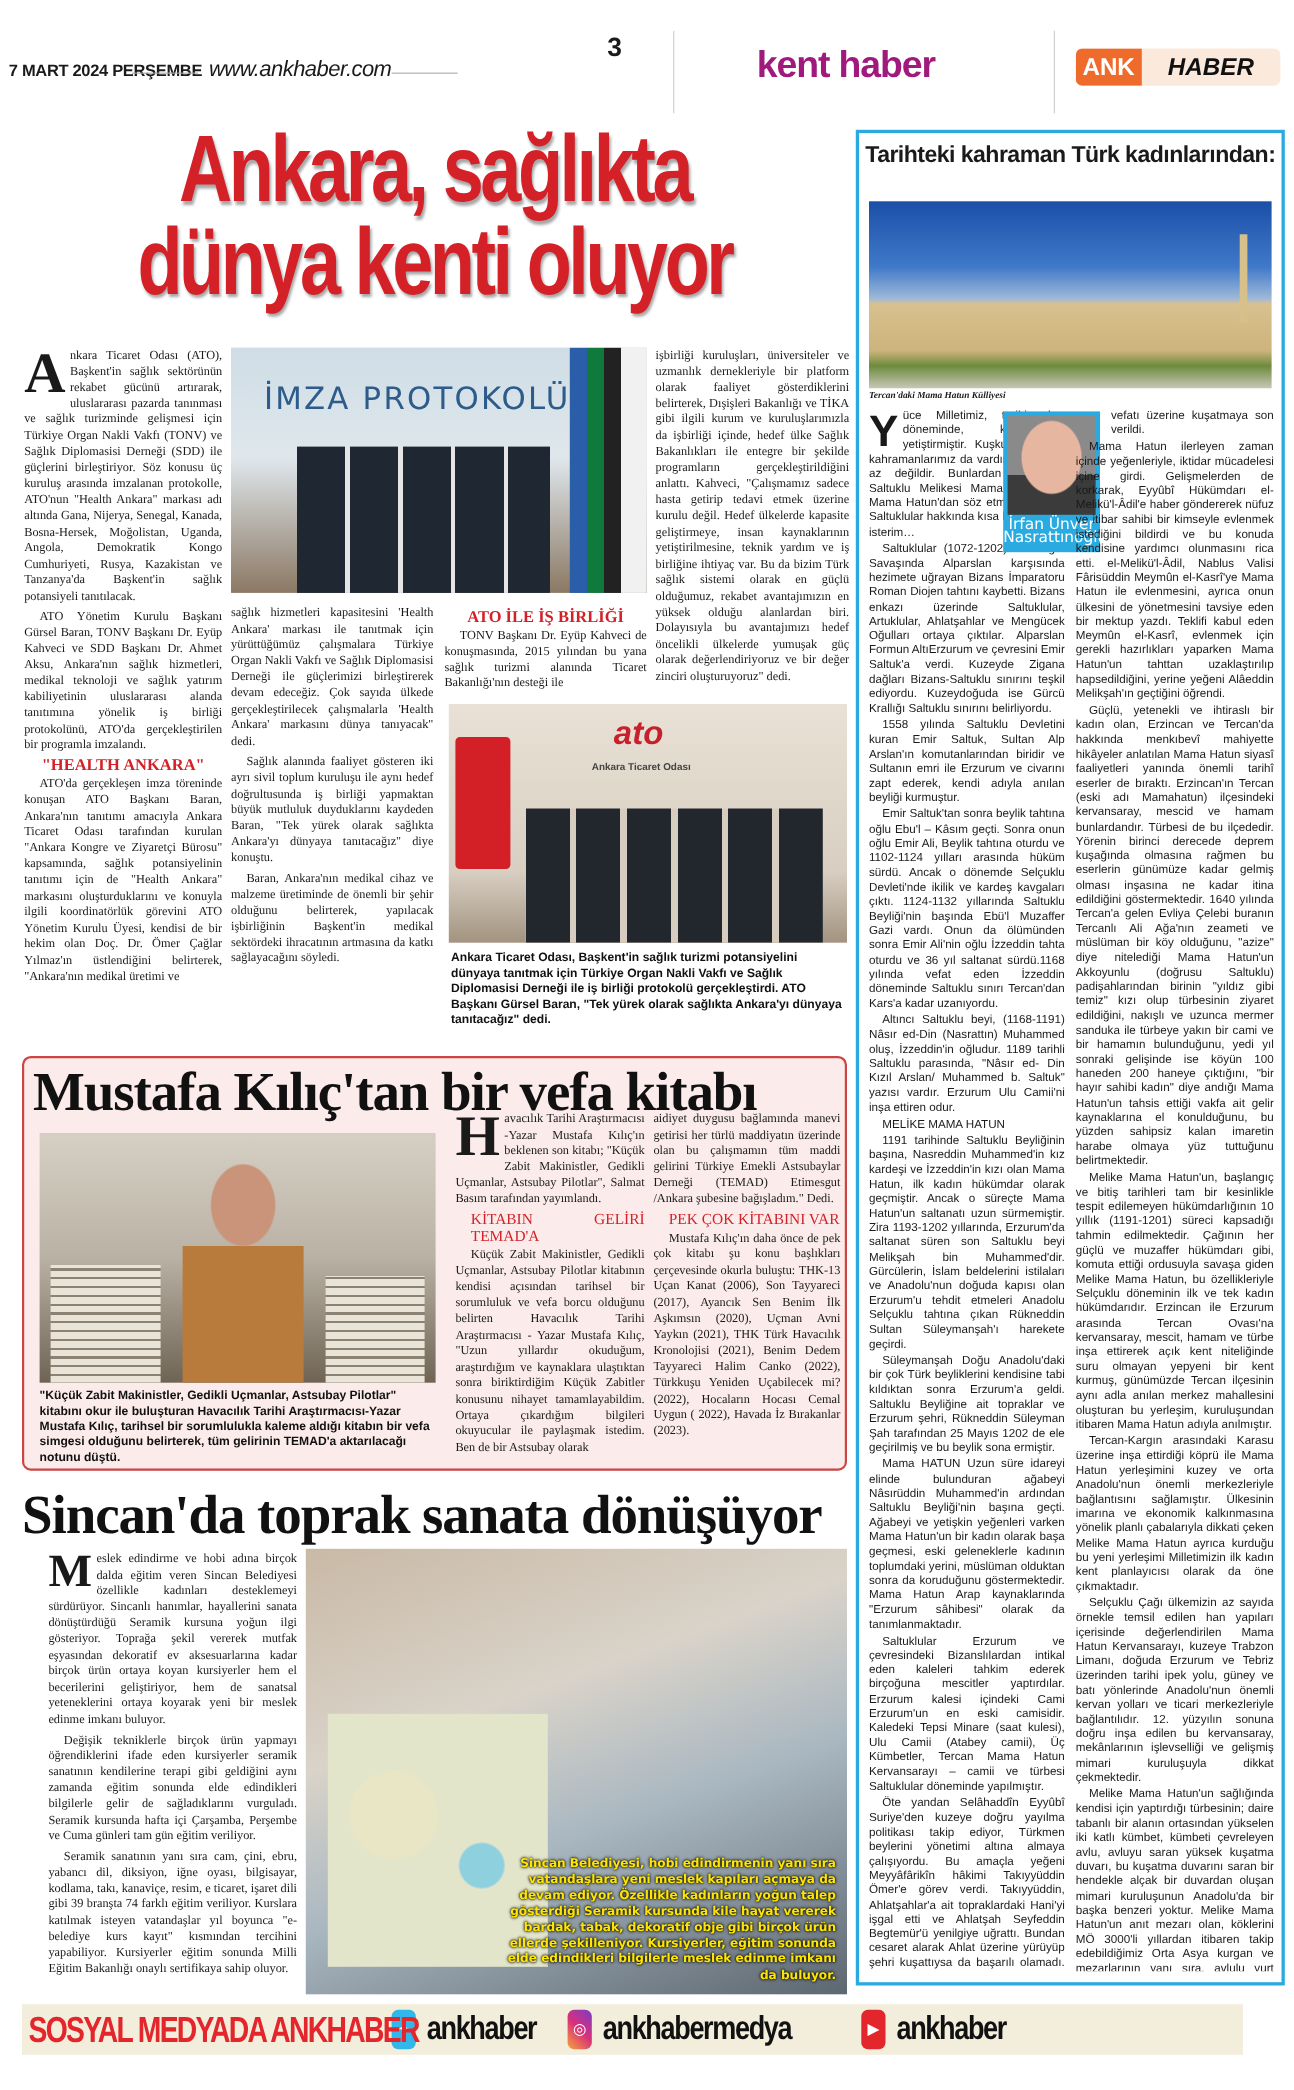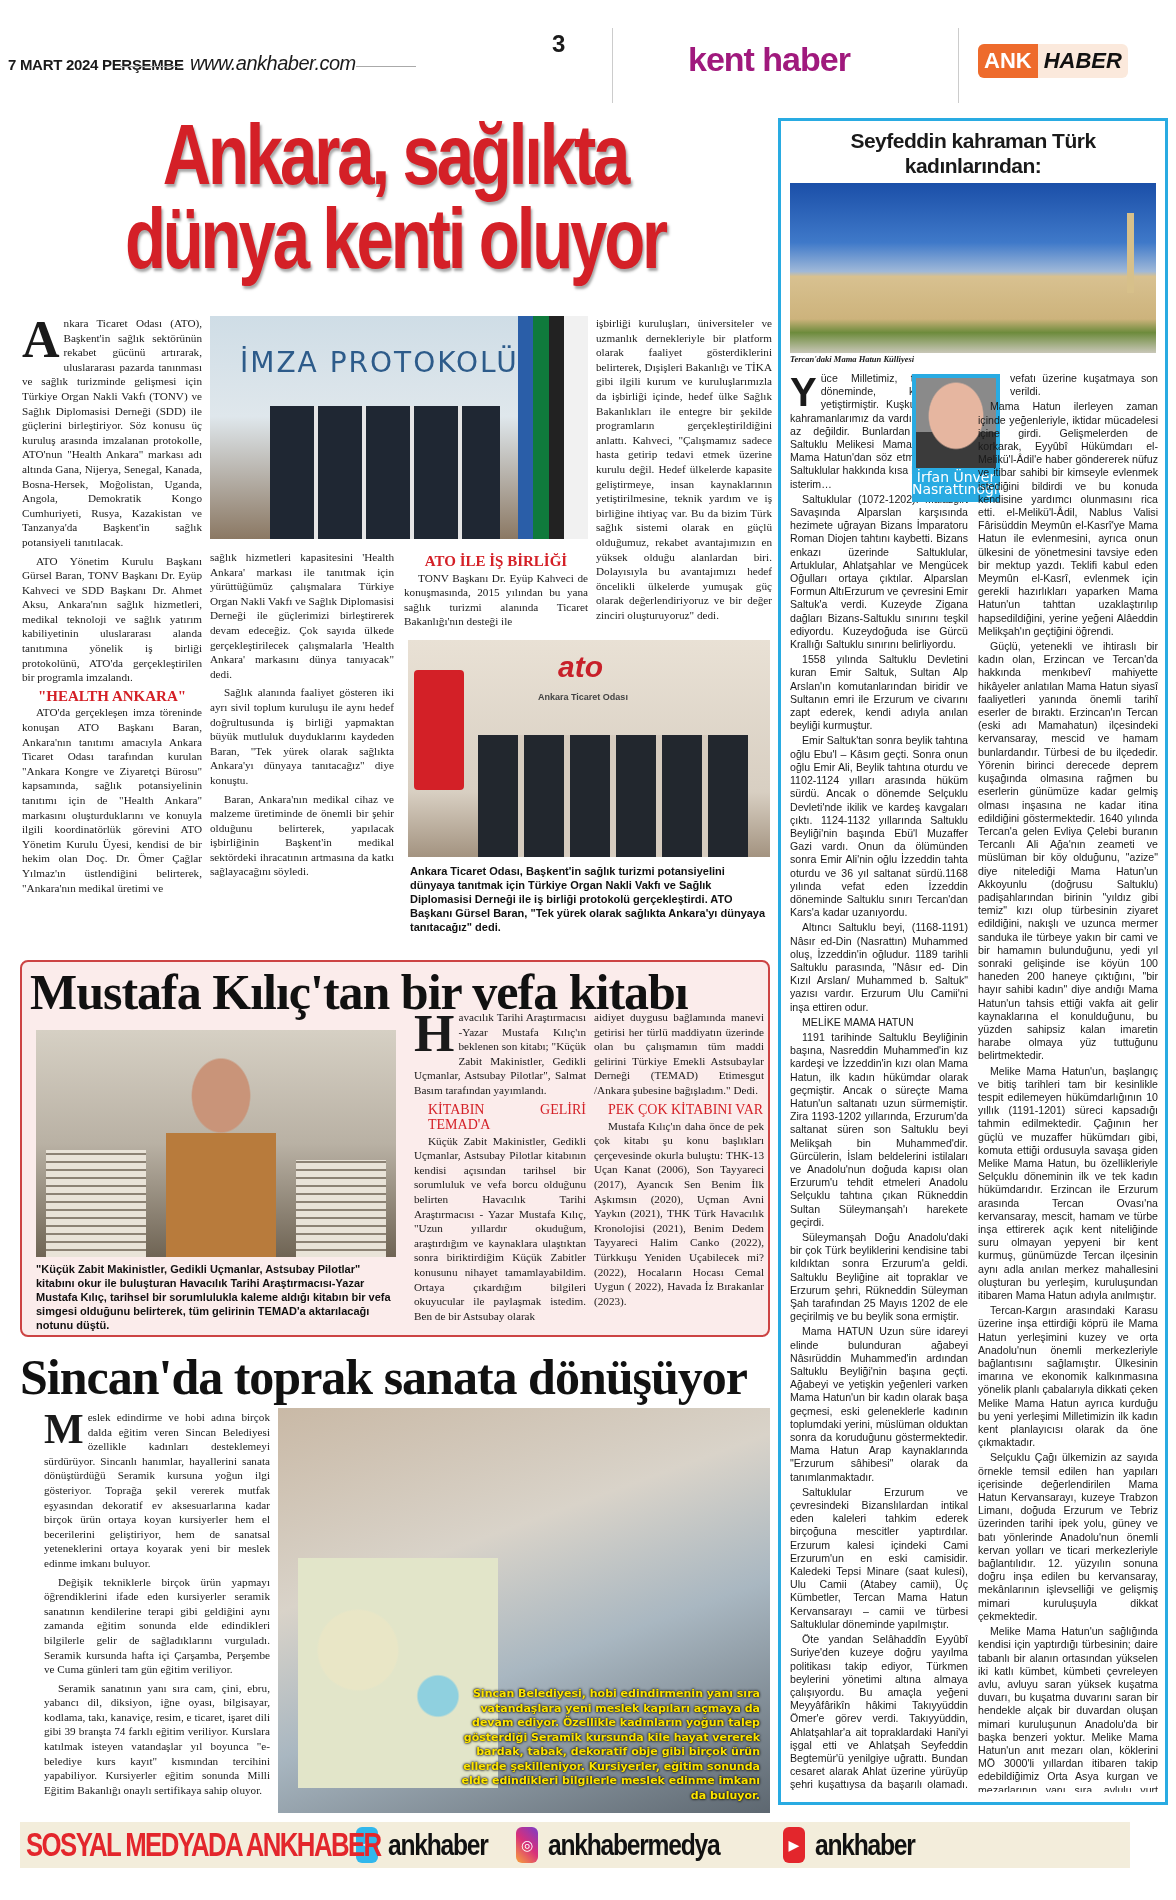--- a/index.html
+++ b/index.html
@@ -2,21 +2,21 @@
 <html><head>
 <meta charset="utf-8">
 <style>
 *{box-sizing:border-box;margin:0;padding:0}
 body{width:1176px;height:1900px;background:#fff;position:relative;overflow:hidden;font-family:"Liberation Serif",serif;color:#1a1a1a}
 .abs{position:absolute}
 
 #mast-date{left:8px;top:56px;font:bold 15px "Liberation Sans",sans-serif;letter-spacing:-0.3px}
 #logo{left:436px;top:44px;height:34px;display:flex;border-radius:6px;overflow:hidden;background:#fbe9dc}
 #logo .a{background:#ee6b2c;color:#fff;font:bold 22px "Liberation Sans",sans-serif;padding:4px 6px;font-style:normal}
-#logo .b{color:#111;font:italic bold 22px "Liberation Sans",sans-serif;padding:4px 6px}
+#logo .b{color:#111;font:italic bold 22px "Liberation Sans",sans-serif;padding:4px 24px}
 
 #headline{left:20px;top:112px;width:750px;text-align:center;font:bold 86px/84px "Liberation Sans",sans-serif;color:#d42027;letter-spacing:-4px;transform:scaleX(0.78);transform-origin:center top;text-shadow:2px 3px 3px rgba(0,0,0,.35)}
 .col{font-size:11.2px;line-height:14.6px;text-align:justify}
 .col p{text-indent:14px;margin-bottom:4px}
 .col p.noind{text-indent:0}
 .drop{float:left;font:bold 52px/44px "Liberation Serif",serif;margin:2px 4px 0 0}
 .sub{color:#d42027;font-weight:bold;font-size:15px;text-align:center;margin:4px 0 2px}
 .sub-l{color:#d42027;font-weight:normal;font-size:14px;margin:4px 0 2px 14px;line-height:15px}
 .photo{overflow:hidden}
 .caption-sans{font:bold 11px/14px "Liberation Sans",sans-serif;color:#111}
@@ -90,21 +90,21 @@
 <div class="abs photo" style="left:408px;top:640px;width:362px;height:217px;background:linear-gradient(180deg,#e9e1d5 0%,#d8cfc2 70%,#a39380 100%)">
   <div style="position:absolute;left:150px;top:10px;font:bold italic 30px 'Liberation Sans',sans-serif;color:#c8202a">ato</div>
   <div style="position:absolute;left:130px;top:52px;font:bold 9px 'Liberation Sans',sans-serif;color:#444">Ankara Ticaret Odası</div>
   <div style="position:absolute;left:6px;top:30px;width:50px;height:120px;background:#d32027;border-radius:4px"></div>
   <div style="position:absolute;left:70px;top:95px;width:270px;height:122px;background:repeating-linear-gradient(90deg,#22272e 0 40px,#d6ccbf 40px 46px)"></div>
 </div>
 <div class="abs caption-sans" style="left:410px;top:864px;width:360px">Ankara Ticaret Odası, Başkent'in sağlık turizmi potansiyelini dünyaya tanıtmak için Türkiye Organ Nakli Vakfı ve Sağlık Diplomasisi Derneği ile iş birliği protokolü gerçekleştirdi.  ATO Başkanı Gürsel Baran, "Tek yürek olarak sağlıkta Ankara'yı dünyaya tanıtacağız" dedi.</div>
 
 <div class="abs" id="rbox"></div>
 <div class="abs" id="rbox-title">
-  <div>Seyfeddin kahraman Türk kadınlarından:</div>
+  <div>Tarihteki kahraman Türk kadınlarından:</div>
 </div>
 <div class="abs photo" style="left:790px;top:183px;width:366px;height:170px;background:linear-gradient(180deg,#1b4fa8 0%,#3f79c9 35%,#9fb8d8 52%,#d8c190 55%,#cdb37c 80%,#6d8b3c 88%,#c9c7b8 100%)">
   <div style="position:absolute;right:22px;top:30px;width:7px;height:80px;background:#d7c08a"></div>
 </div>
 <div class="abs" style="left:790px;top:354px;font:italic bold 8.5px 'Liberation Serif',serif">Tercan'daki Mama Hatun Külliyesi</div>
 
 <div class="abs rcol" style="left:790px;top:372px;width:178px;height:1420px;overflow:hidden">
   <p class="noind"><span class="drop" style="font-family:'Liberation Sans',sans-serif;font-size:40px;line-height:36px">Y</span><span>üce Milletimiz, tarihin her döneminde, kahramanlar yetiştirmiştir. Kuşkusuz, kadın kahramanlarımız da vardır ve sayıları az değildir. Bunlardan birisi de Saltuklu Melikesi Mama Hatun'dur. Mama Hatun'dan söz etmeden önce, Saltuklular hakkında kısa bilgi vermek isterim…</span></p>
   <p>Saltuklular (1072-1202): Malazgirt Savaşında Alparslan karşısında hezimete uğrayan Bizans İmparatoru Roman Diojen tahtını kaybetti. Bizans enkazı üzerinde Saltuklular, Artuklular, Ahlatşahlar ve Mengücek Oğulları ortaya çıktılar. Alparslan Formun AltıErzurum ve çevresini Emir Saltuk'a verdi. Kuzeyde Zigana dağları Bizans-Saltuklu sınırını teşkil ediyordu. Kuzeydoğuda ise Gürcü Krallığı Saltuklu sınırını belirliyordu.</p>
   <p>1558 yılında Saltuklu Devletini kuran Emir Saltuk, Sultan Alp Arslan'ın komutanlarından biridir ve Sultanın emri ile Erzurum ve civarını zapt ederek, kendi adıyla anılan beyliği kurmuştur.</p>

